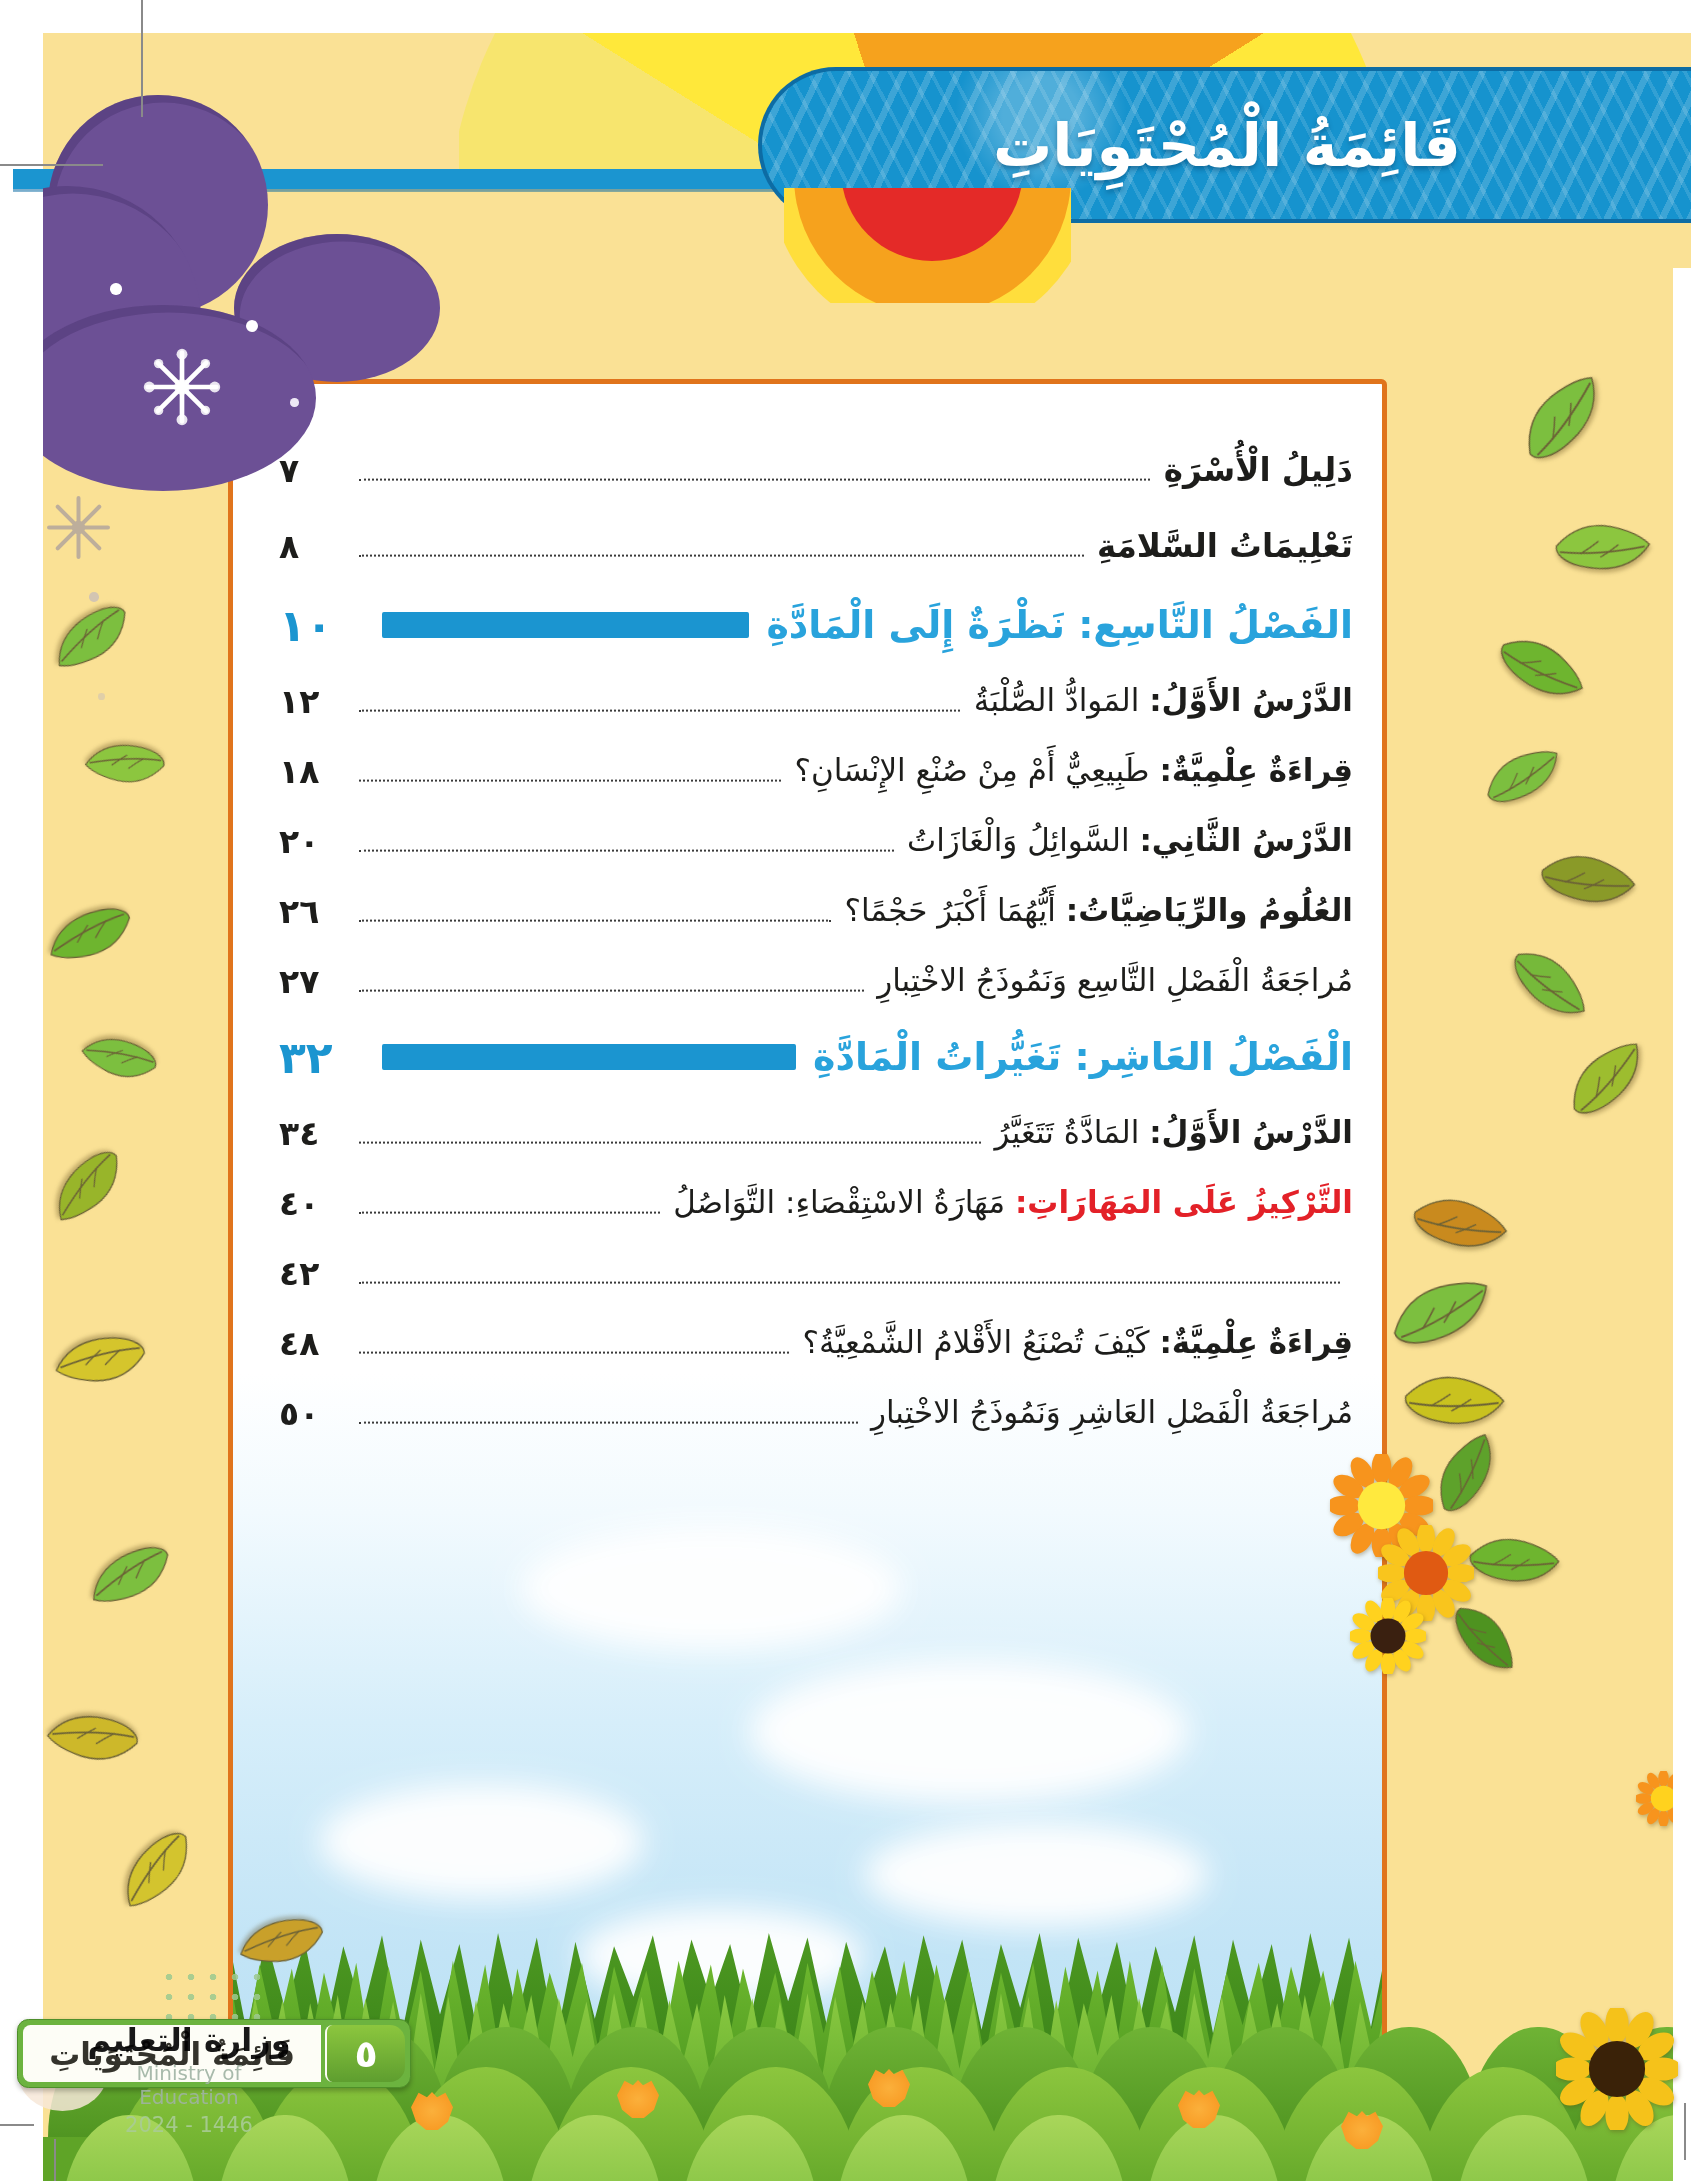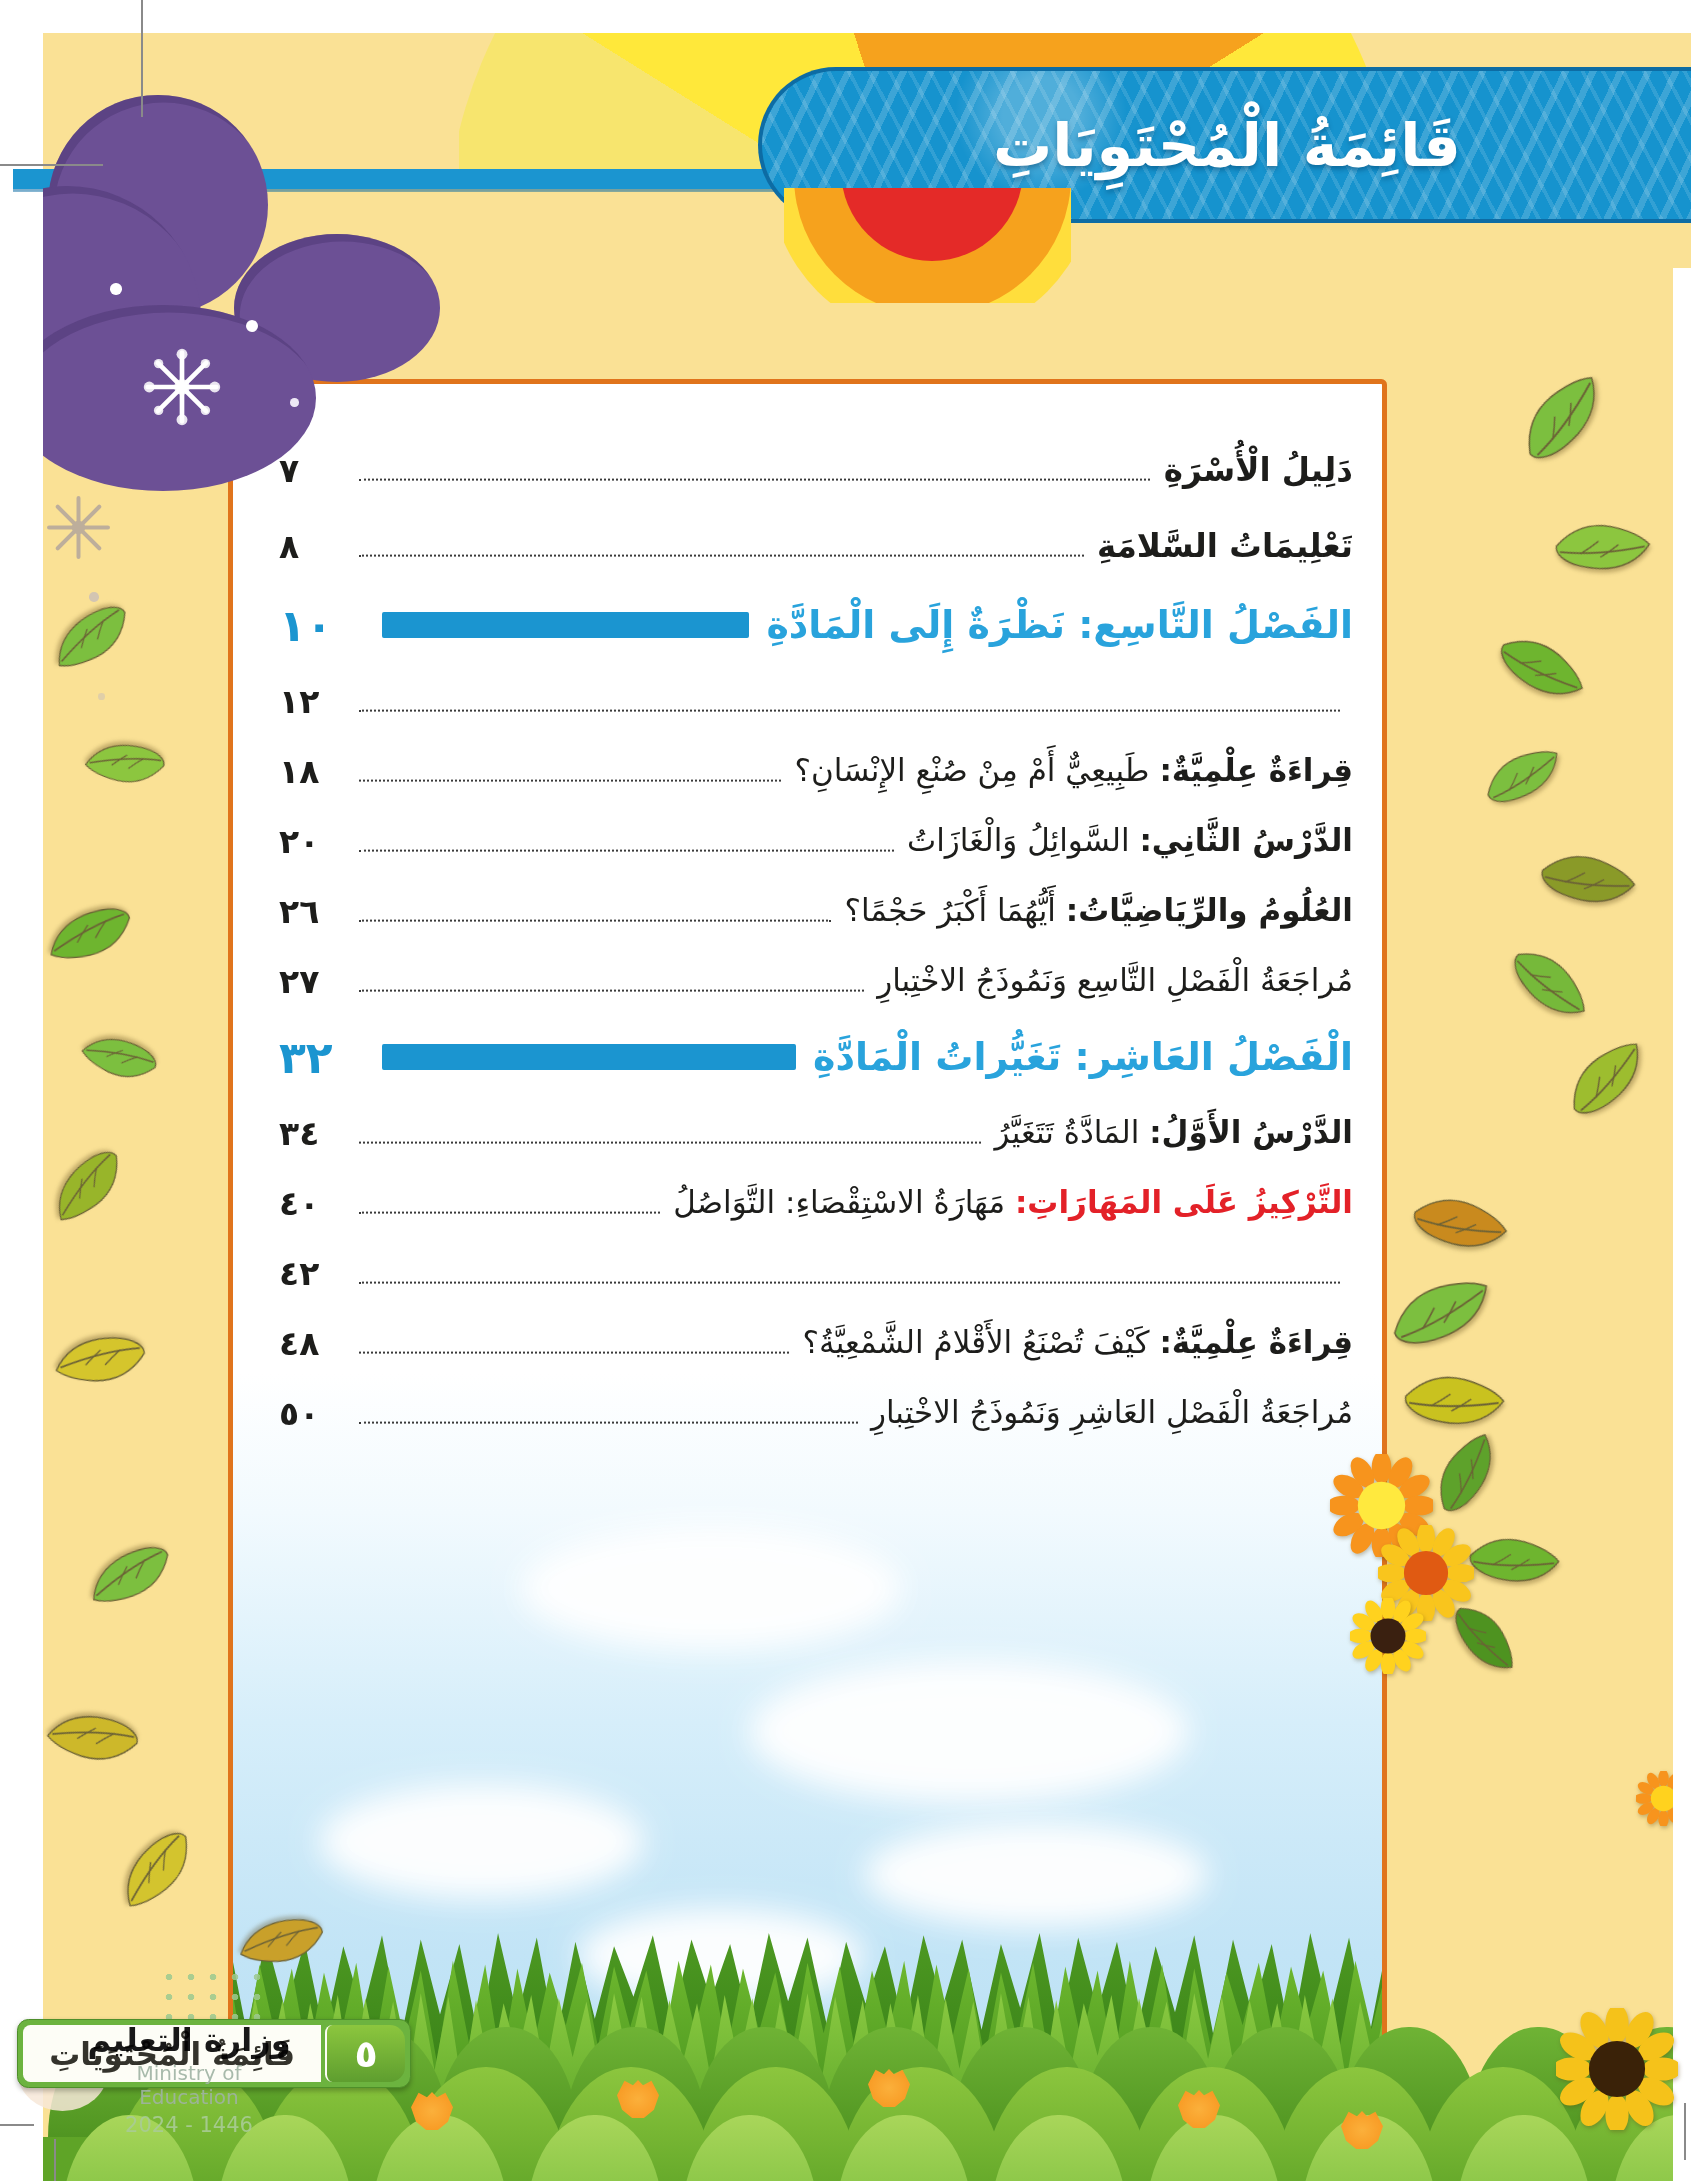--- a/index.html
+++ b/index.html
@@ -189,20 +189,21 @@
         <span class="dots"></span>
         <span class="num">٨</span>
       </div>
       <div class="row chapter">
         <span class="ch-t">الفَصْلُ التَّاسِع: نَظْرَةٌ إِلَى الْمَادَّةِ</span>
         <span class="ch-bar"></span>
         <span class="ch-num">١٠</span>
       </div>
 
       <div class="row lesson">
+        <span class="t"><b>الدَّرْسُ الأَوَّلُ:</b> <span>المَوادُّ الصُّلْبَةُ</span></span>
         <span class="dots"></span>
         <span class="num">١٢</span>
       </div>
       <div class="row lesson">
         <span class="t"><b>قِراءَةٌ عِلْمِيَّةٌ:</b> <span>طَبِيعِيٌّ أَمْ مِنْ صُنْعِ الإِنْسَانِ؟</span></span>
         <span class="dots"></span>
         <span class="num">١٨</span>
       </div>
       <div class="row lesson">
         <span class="t"><b>الدَّرْسُ الثَّانِي:</b> <span>السَّوائِلُ وَالْغَازَاتُ</span></span>

